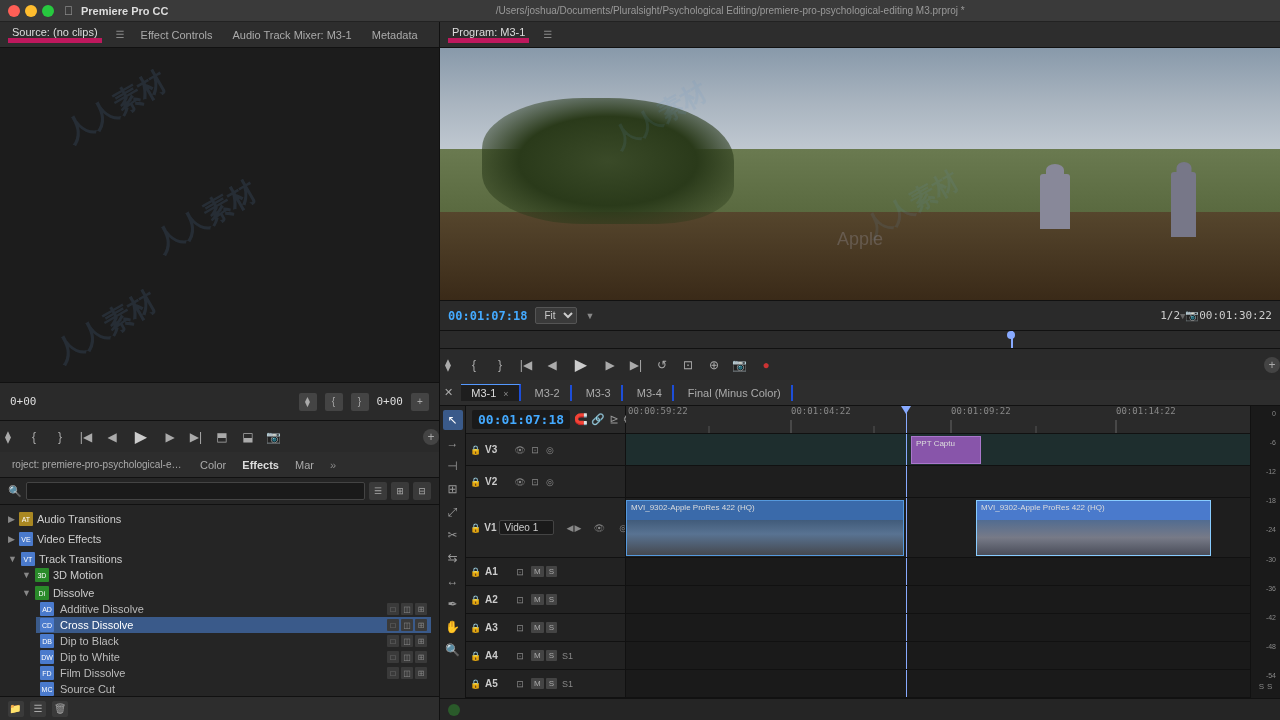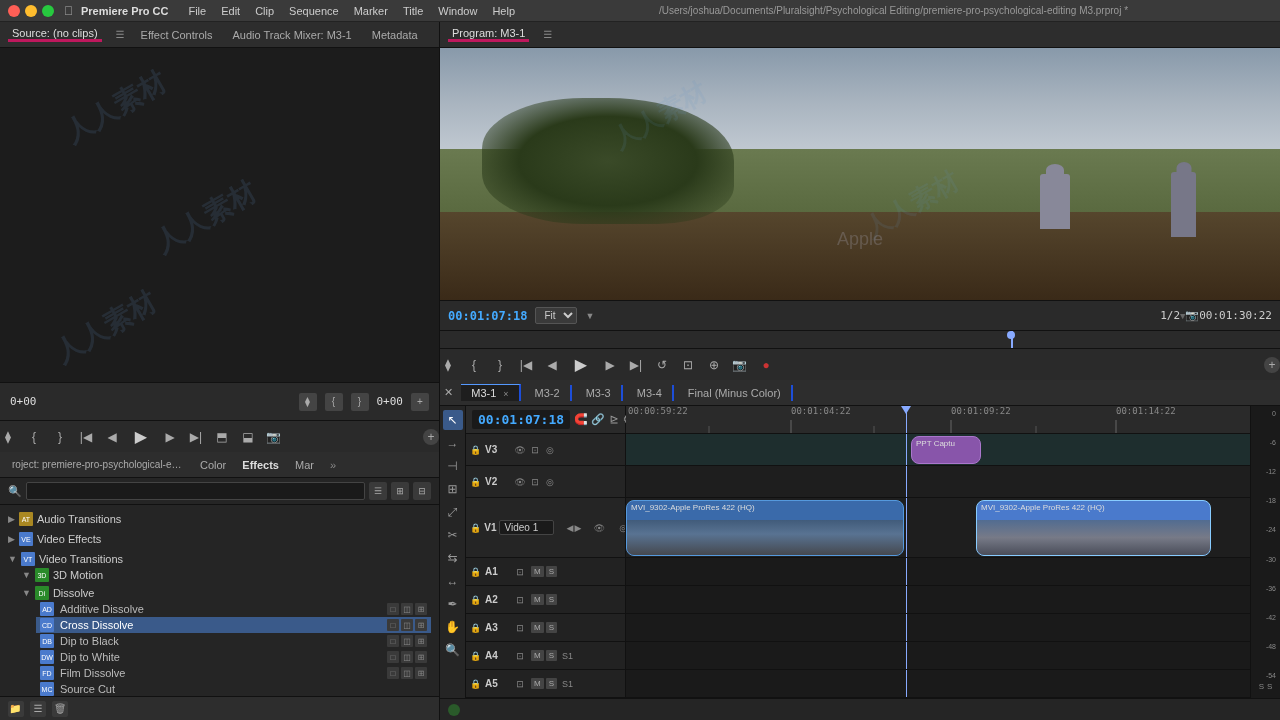--- a/index.html
+++ b/index.html
@@ -70,21 +70,21 @@
       padding: 0 8px;
       border-bottom: 1px solid #111;
       gap: 12px;
     }
     .panel-tab {
       font-size: 11px;
       color: #aaa;
       cursor: pointer;
       padding: 0 4px;
     }
-    .panel-tab.active { color: #ddd; border-bottom: 3px solid #be185d; }
+    .panel-tab.active { color: #ddd; border-bottom: 5px solid #be185d; }
     .panel-menu-icon { color: #888; font-size: 10px; cursor: pointer; margin-left: 2px; }
     .source-video-area {
       flex: 1;
       background: #1c1c1c;
       display: flex;
       align-items: center;
       justify-content: center;
       position: relative;
       overflow: hidden;
     }
@@ -385,21 +385,21 @@
       position: relative;
       background: #1e1e1e;
     }
     .track-row.v1 { height: 60px; }
     .track-row.audio { height: 28px; background: #1a1a1a; }
     .track-row.v3-row { height: 32px; background: #1e2e2e; }
 
     
     .clip {
       position: absolute; top: 2px;
-      border-radius: 8px;
+      border-radius: 0;
       overflow: hidden;
       cursor: pointer;
     }
     .clip-blue {
       background: #3a6aaa;
       border: 1px solid #5599dd;
     }
     .clip-blue.selected {
       background: #4a7acc;
       border: 1px solid #88ccff;
@@ -467,30 +467,20 @@
 <body>
 
 <div id="title-bar">
   <div class="traffic-lights">
     <div class="traffic-light tl-close"></div>
     <div class="traffic-light tl-min"></div>
     <div class="traffic-light tl-max"></div>
   </div>
   <span class="apple-logo"></span>
   <span class="title-bar-app">Premiere Pro CC</span>
-  <div class="title-bar-menus">
-    <span class="title-bar-menu">File</span>
-    <span class="title-bar-menu">Edit</span>
-    <span class="title-bar-menu">Clip</span>
-    <span class="title-bar-menu">Sequence</span>
-    <span class="title-bar-menu">Marker</span>
-    <span class="title-bar-menu">Title</span>
-    <span class="title-bar-menu">Window</span>
-    <span class="title-bar-menu">Help</span>
-  </div>
   <div class="title-bar-path">/Users/joshua/Documents/Pluralsight/Psychological Editing/premiere-pro-psychological-editing M3.prproj *</div>
 </div>
 
 <div id="main">
 
   <div id="left-panel">
 
     <div id="source-monitor">
       <div class="panel-header">
         <span class="panel-tab active">Source: (no clips)</span>
@@ -561,21 +551,21 @@
             <span class="tree-arrow">▶</span>
             <span class="fx-icon" style="font-size:7px;">VE</span>
             <span>Video Effects</span>
           </div>
         </div>
 
         <div class="tree-category">
           <div class="tree-category-header">
             <span class="tree-arrow">▼</span>
             <span class="fx-icon" style="font-size:7px;">VT</span>
-            <span>Video Transitions</span>
+            <span>Track Transitions</span>
           </div>
           <div class="tree-children">
 
             <div class="tree-category-header" style="padding:1px 0;">
               <span class="tree-arrow">▼</span>
               <span class="fx-icon green" style="font-size:7px;">3D</span>
               <span>3D Motion</span>
             </div>
 
             <div class="tree-category-header" style="padding:1px 0;margin-top:2px;">

